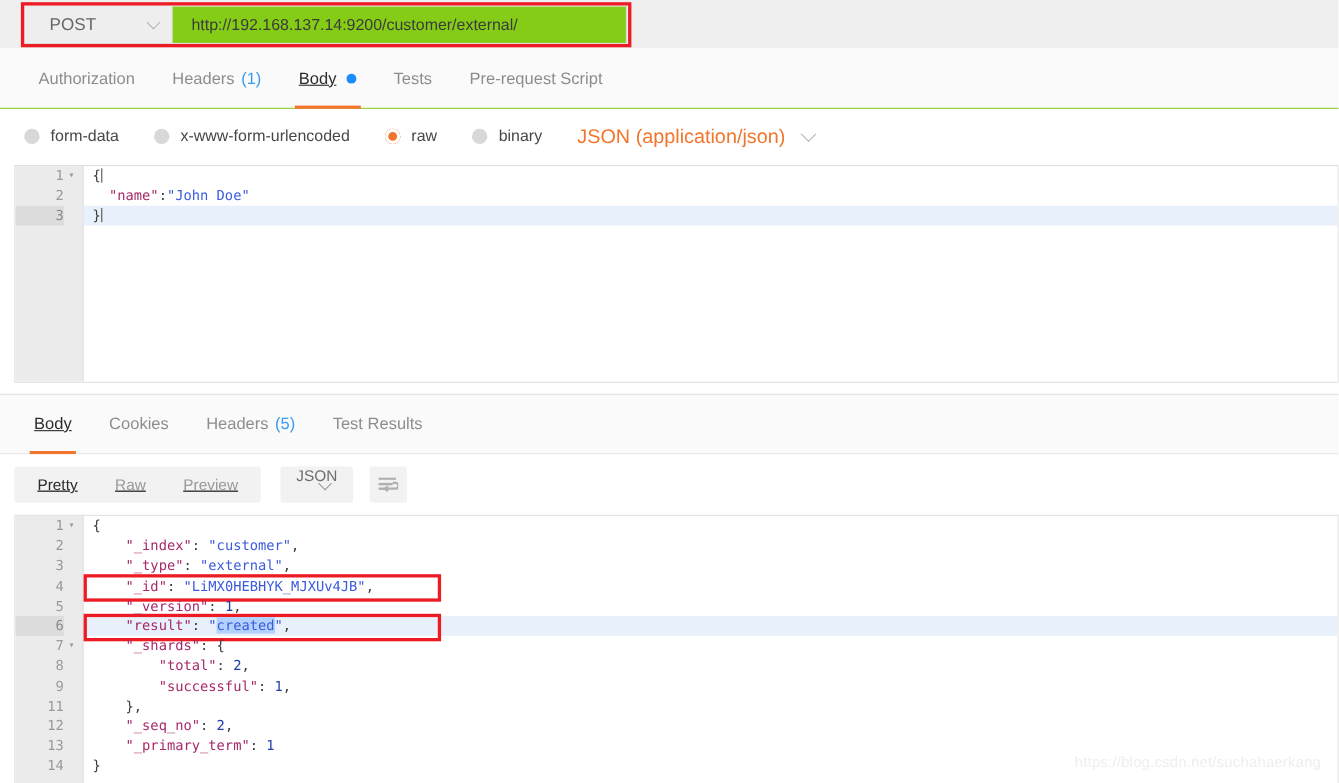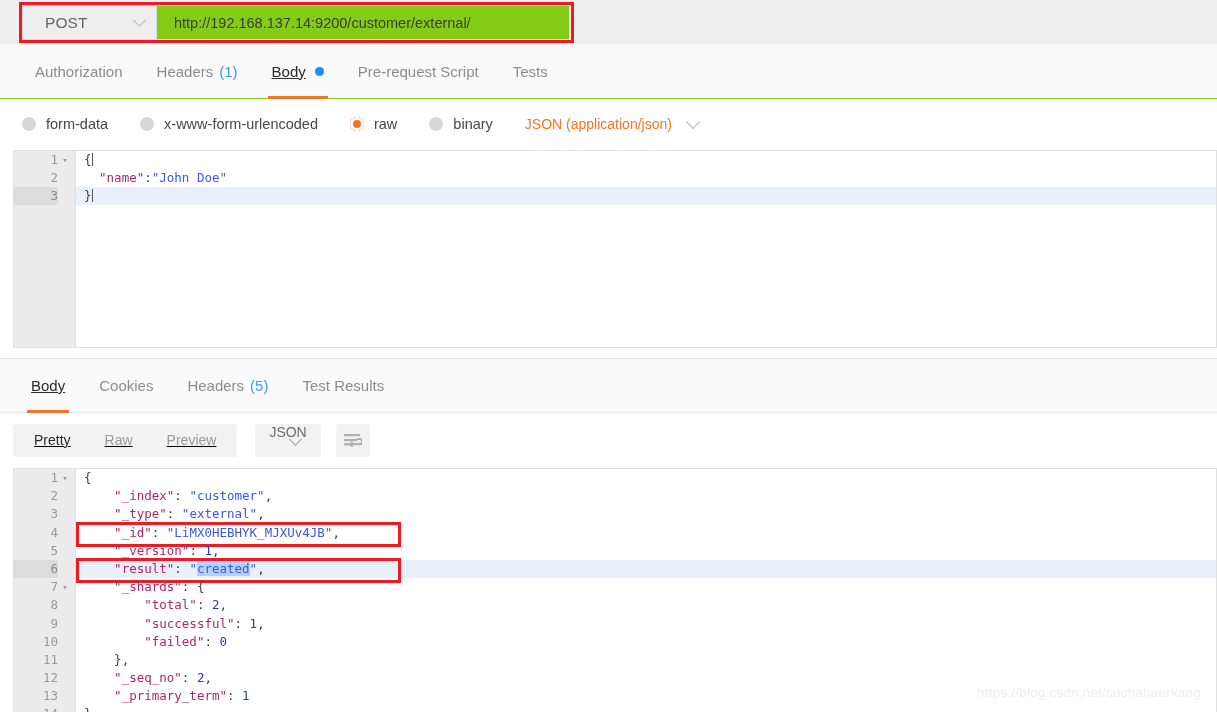--- a/index.html
+++ b/index.html
@@ -72,21 +72,21 @@
     position: absolute; left: 0; top: 99px; width: 1217px; height: 50px;
     background: #ffffff; display: flex; align-items: center; padding-left: 22px;
   }
   .radio-item { display: flex; align-items: center; margin-right: 32px; cursor: pointer; }
   .radio {
     width: 14px; height: 14px; border-radius: 50%;
     background: #d8d8d8; margin-right: 10px; flex: none;
   }
   .radio.on { background: #f3752b; box-shadow: inset 0 0 0 3px #fff, inset 0 0 0 4px #f3752b; }
   .radio-label { font-size: 14.5px; color: #474747; }
-  .json-type { font-size: 14px; color: #f3752b; cursor: pointer; display:flex; align-items:center;}
+  .json-type { font-size: 18px; color: #f3752b; cursor: pointer; display:flex; align-items:center;}
   .json-type .chev { border-color: #b4b4b4; margin-left: 16px; width: 10px; height: 10px; }
 
   
   .editor {
     position: absolute; background: #ffffff;
     border: 1px solid #e0e0e0;
     font-family: "DejaVu Sans Mono", monospace;
     font-size: 12.5px; overflow: hidden;
   }
   #req-editor { left: 13px; top: 150px; width: 1204px; height: 198px; }
@@ -188,24 +188,24 @@
     </div>
     <div class="rtab">
       <span>Headers</span>
       <span class="tab-count">(1)</span>
     </div>
     <div class="rtab active">
       <span>Body</span>
       <span class="blue-dot"></span>
     </div>
     <div class="rtab">
+      <span>Tests</span>
+    </div>
+    <div class="rtab">
       <span>Pre-request Script</span>
-    </div>
-    <div class="rtab">
-      <span>Tests</span>
     </div>
   </div>
 
   <div class="body-type-row">
     <div class="radio-item">
       <span class="radio"></span>
       <span class="radio-label">form-data</span>
     </div>
     <div class="radio-item">
       <span class="radio"></span>
@@ -331,24 +331,20 @@
       <div class="ln">
         <span class="num">8</span>
         <span class="txt">        <span class="k-key">"total"</span><span class="k-pun">: </span><span class="k-num">2</span><span class="k-pun">,</span></span>
       </div>
 
       <div class="ln">
         <span class="num">9</span>
         <span class="txt">        <span class="k-key">"successful"</span><span class="k-pun">: </span><span class="k-num">1</span><span class="k-pun">,</span></span>
       </div>
 
-      <div class="ln">
-        <span class="num">10</span>
-        <span class="txt">        <span class="k-key">"failed"</span><span class="k-pun">: </span><span class="k-num">0</span></span>
-      </div>
 
       <div class="ln">
         <span class="num">11</span>
         <span class="txt">    <span class="k-pun">},</span></span>
       </div>
 
       <div class="ln">
         <span class="num">12</span>
         <span class="txt">    <span class="k-key">"_seq_no"</span><span class="k-pun">: </span><span class="k-num">2</span><span class="k-pun">,</span></span>
       </div>

